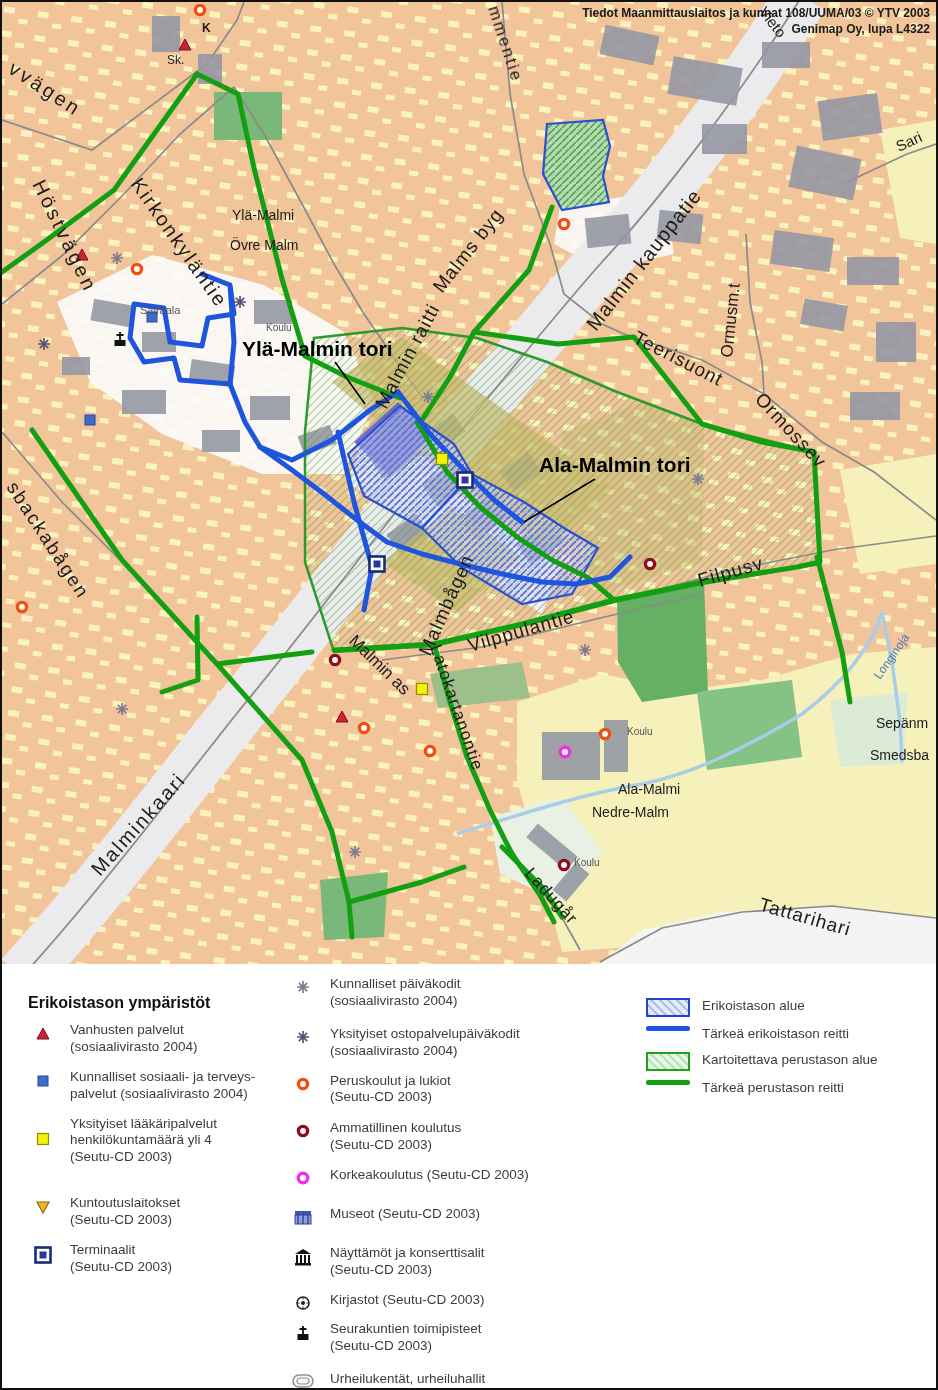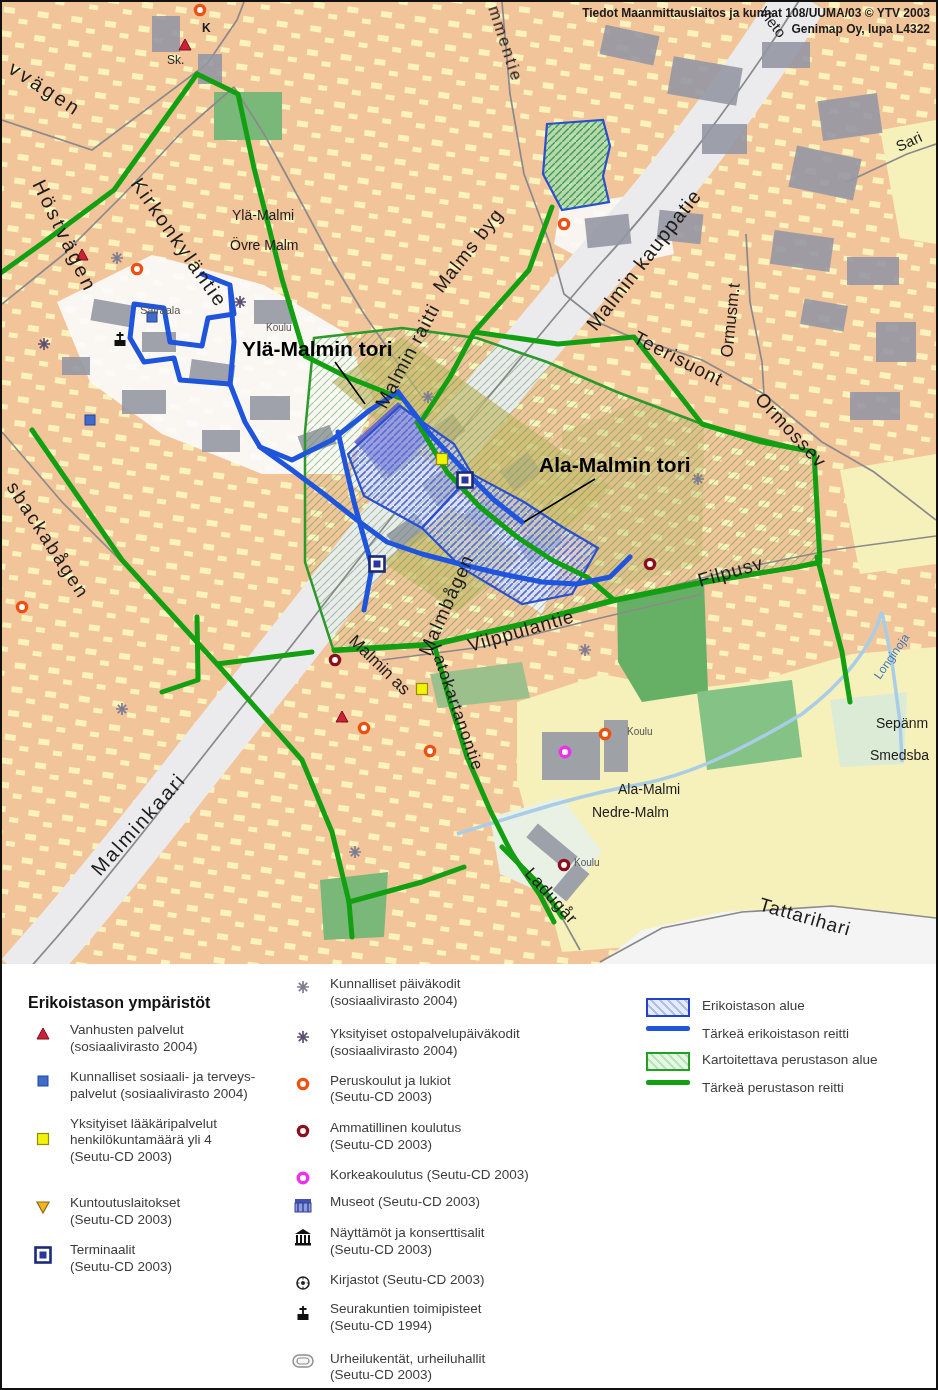--- a/index.html
+++ b/index.html
@@ -399,29 +399,29 @@
       </div>
       <div class="leg-item" style="margin-top:14px">
         <span class="leg-icon">
             <svg width="16" height="16">
               <use href="#sym-ring-darkred" x="8" y="8"></use>
             </svg>
           </span>
         <span class="leg-text">Ammatillinen koulutus
 (Seutu-CD 2003)</span>
       </div>
-      <div class="leg-item" style="margin-bottom:8px">
+      <div class="leg-item" style="margin-bottom:20px">
         <span class="leg-icon">
             <svg width="16" height="16">
               <use href="#sym-ring-magenta" x="8" y="8"></use>
             </svg>
           </span>
         <span class="leg-text">Korkeakoulutus (Seutu-CD 2003)</span>
       </div>
-      <div class="leg-item" style="margin-bottom:10px">
+      <div class="leg-item" style="margin-bottom:18px">
         <span class="leg-icon">
             <svg width="20" height="18">
               <use href="#sym-museum" x="10" y="9"></use>
             </svg>
           </span>
         <span class="leg-text">Museot (Seutu-CD 2003)</span>
       </div>
       <div class="leg-item">
         <span class="leg-icon">
             <svg width="20" height="18">
@@ -439,21 +439,21 @@
           </span>
         <span class="leg-text">Kirjastot (Seutu-CD 2003)</span>
       </div>
       <div class="leg-item">
         <span class="leg-icon">
             <svg width="16" height="18">
               <use href="#sym-church" x="8" y="10"></use>
             </svg>
           </span>
         <span class="leg-text">Seurakuntien toimipisteet
-(Seutu-CD 1994)</span>
+(Seutu-CD 2003)</span>
       </div>
       <div class="leg-item" style="margin-top:16px">
         <span class="leg-icon">
             <svg width="22" height="14">
               <use href="#sym-stadium" x="11" y="7"></use>
             </svg>
           </span>
         <span class="leg-text">Urheilukentät, urheiluhallit
 (Seutu-CD 2003)</span>
       </div>

